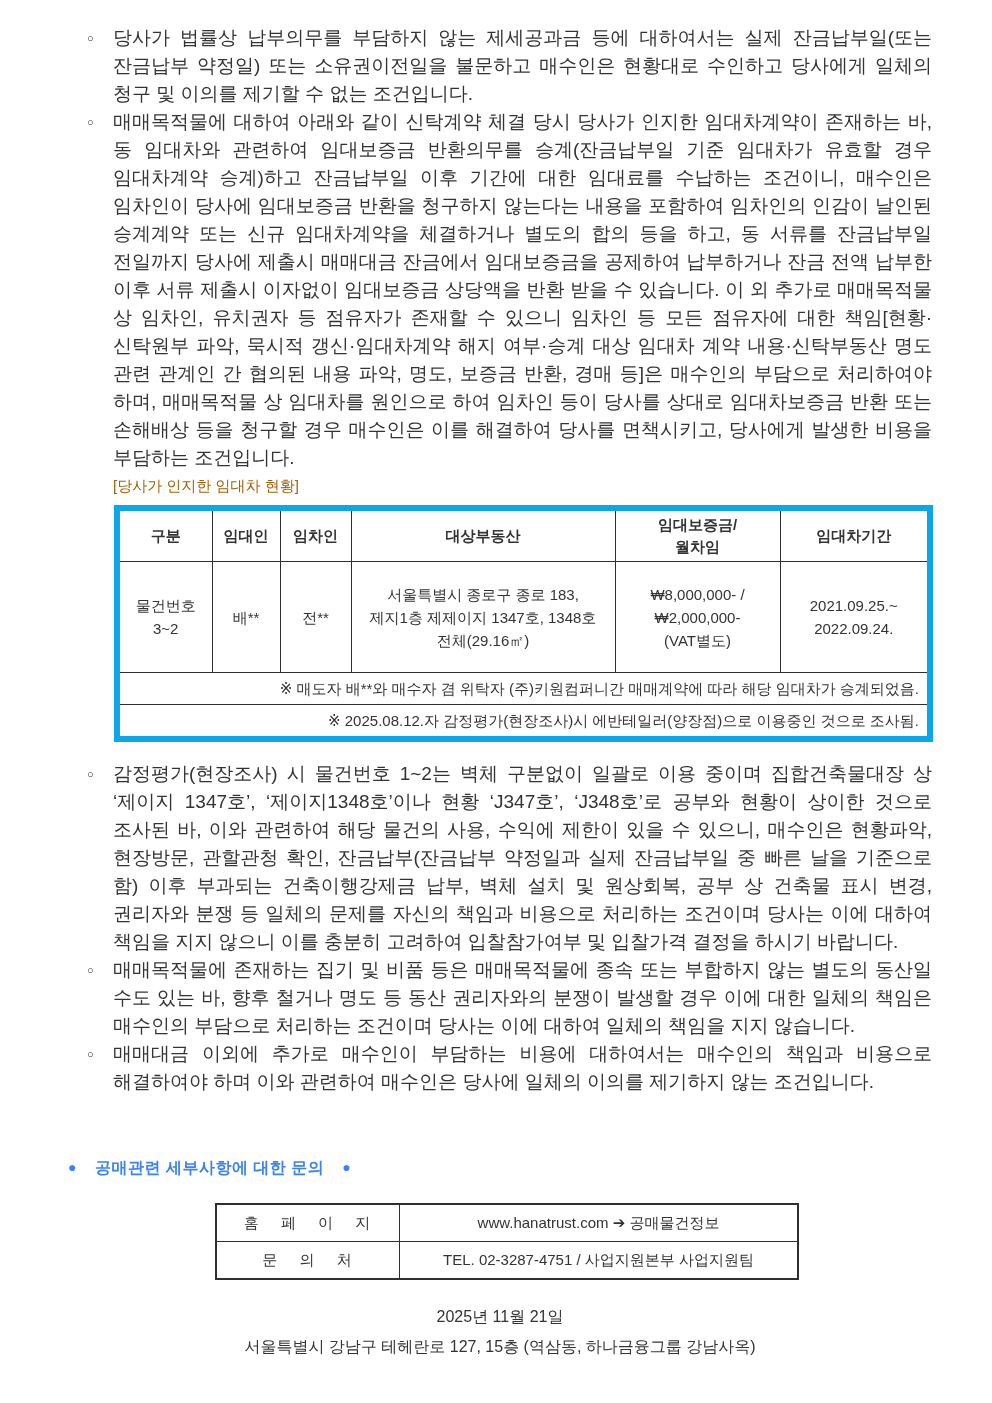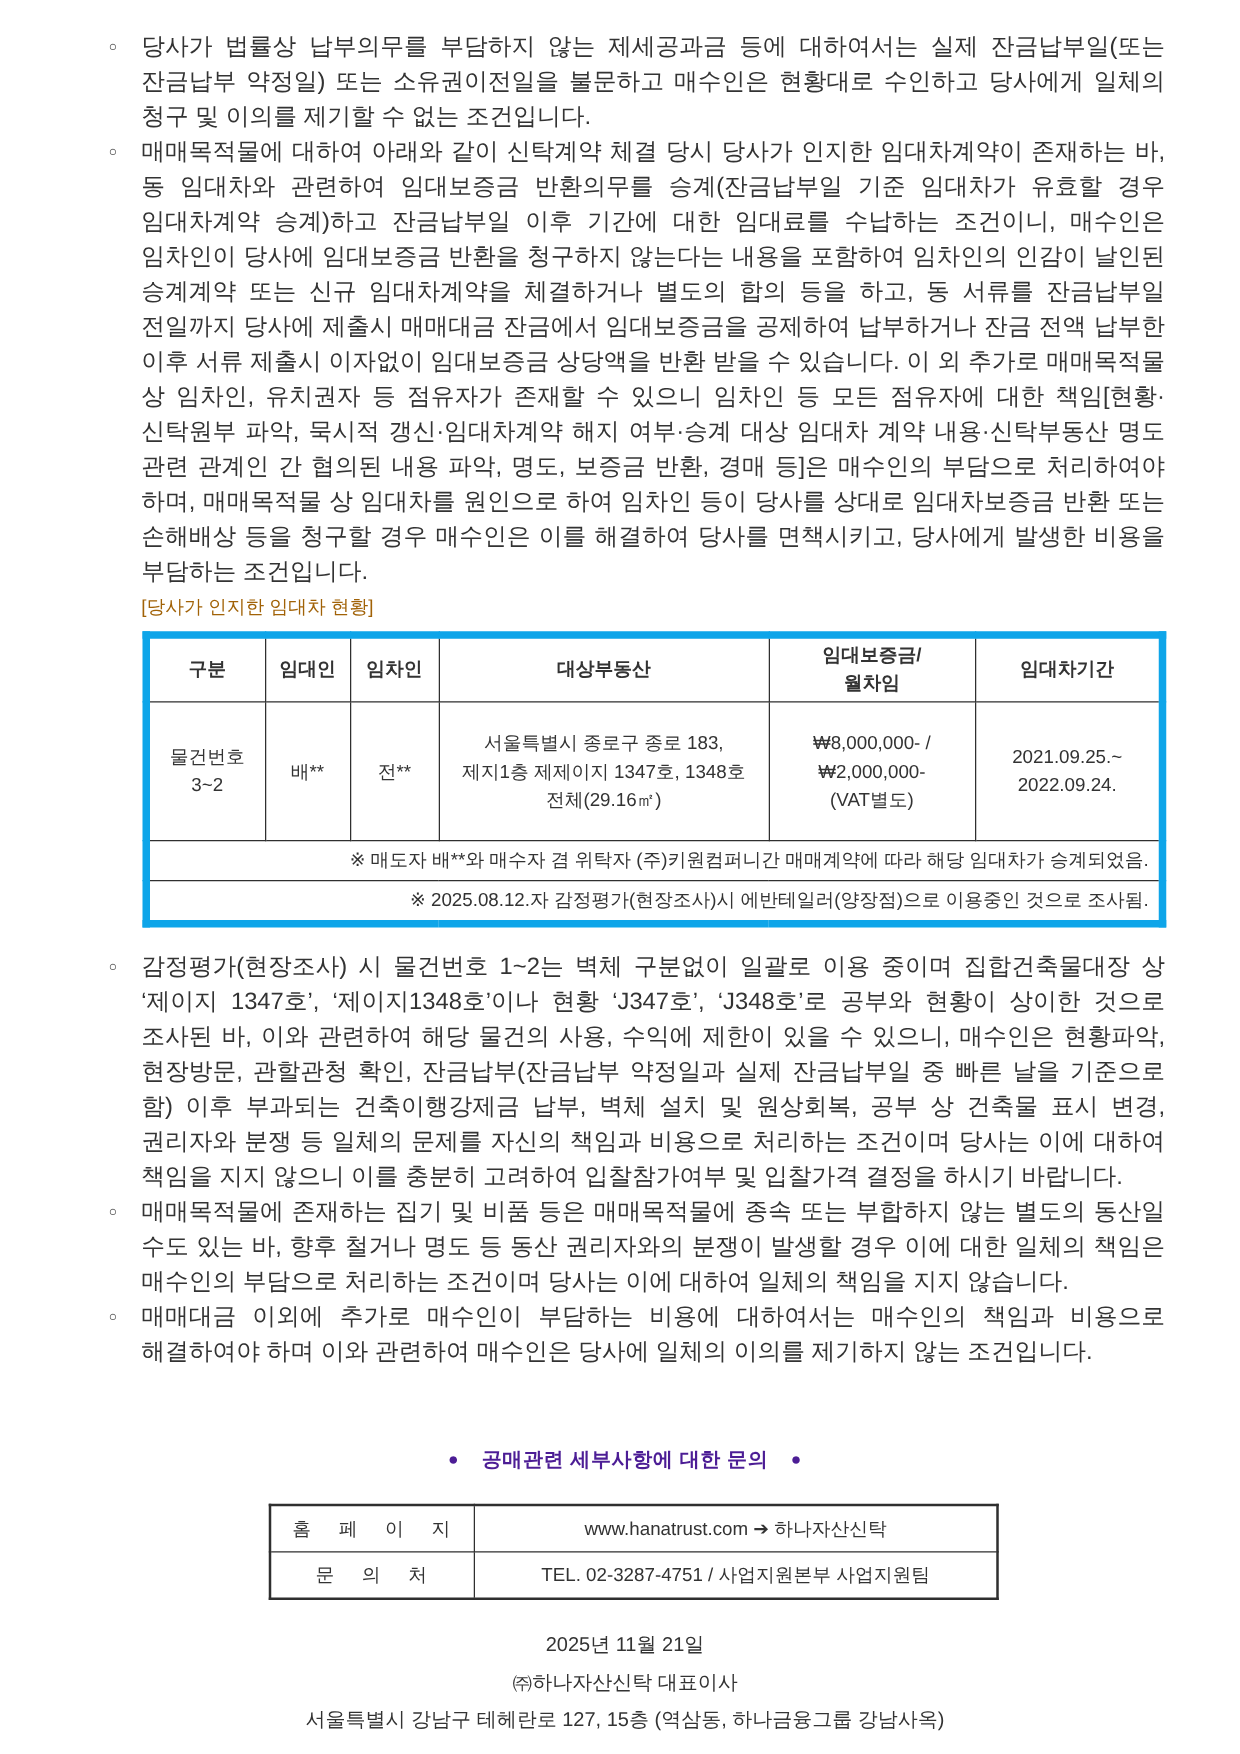--- a/index.html
+++ b/index.html
@@ -39,33 +39,33 @@
   table.lease td {
     border: 1px solid #2f2f2f; text-align: center; vertical-align: middle;
     font-size: 15px; line-height: 23px; padding: 3px 4px;
     white-space: pre-line; color: #333333; overflow: hidden;
   }
   table.lease td.hd { font-weight: bold; line-height: 22px; height: 44px; }
   table.lease td.note { text-align: right; padding: 4px 8px; white-space: normal; height: 22px; }
   table.lease tr.datarow td { height: 104px; }
 
   .inq-heading {
-    margin-top: 62px; text-align: center; font-size: 16px; font-weight: bold;
-    color: #4c1d95; letter-spacing: 0.5px;
+    margin-top: 62px; text-align: left; font-size: 16px; font-weight: bold;
+    color: #3b82f6; letter-spacing: 0.5px;
   }
   .inq-heading .dot { font-size: 14px; vertical-align: 1px; }
   .inq-heading .txt { margin: 0 18px; }
 
   table.contact {
     border-collapse: collapse; margin: 24px 0 0 147px;
     border: 2px solid #2f2f2f; table-layout: fixed; width: 584px;
   }
   table.contact td {
     border: 1px solid #2f2f2f; text-align: center; vertical-align: middle;
-    font-size: 15px; color: #333333; height: 32px; padding: 2px 6px; overflow: hidden;
+    font-size: 15px; color: #333333; height: 32px; padding: 2px 16px; overflow: hidden;
   }
   table.contact td.lbl { width: 150px; word-spacing: 14px; letter-spacing: 2px; }
 
   .footer { margin-top: 22px; text-align: center; font-size: 16px; line-height: 30px; color: #333333; }
   .footer div { white-space: nowrap; }
 </style>
 </head>
 <body>
 
 <div class="page">
@@ -141,28 +141,27 @@
   </div>
 
   <div class="inq-heading">
     <span class="dot">●</span><span class="txt">공매관련 세부사항에 대한 문의</span><span class="dot">●</span>
   </div>
 
   <table class="contact">
     <tbody>
       <tr>
         <td class="lbl">홈 페 이 지</td>
-        <td>www.hanatrust.com ➔ 하나자산신탁</td>
+        <td>www.hanatrust.com ➔ 공매물건정보</td>
       </tr>
       <tr>
         <td class="lbl">문 의 처</td>
         <td>TEL. 02-3287-4751 / 사업지원본부 사업지원팀</td>
       </tr>
     </tbody>
   </table>
 
   <div class="footer">
     <div>2025년 11월 21일</div>
-    <div>㈜하나자산신탁 대표이사</div>
     <div>서울특별시 강남구 테헤란로 127, 15층 (역삼동, 하나금융그룹 강남사옥)</div>
   </div>
 
 </div>
 
 </body></html>

